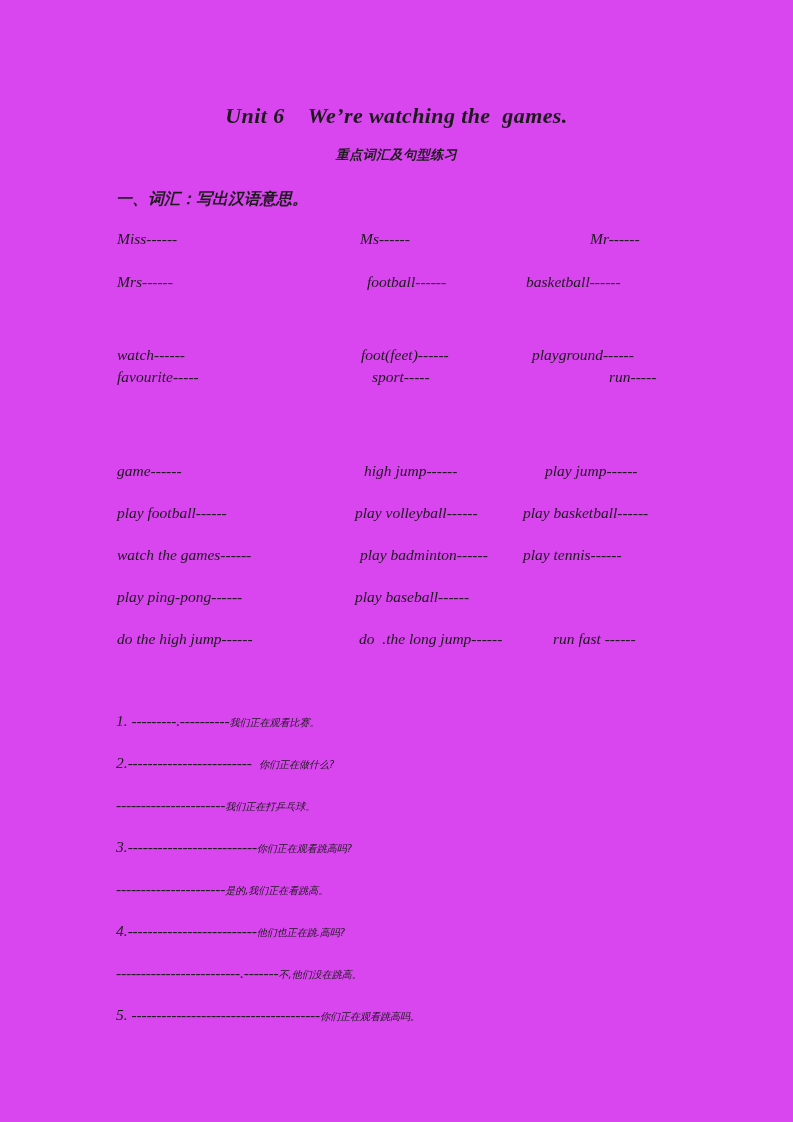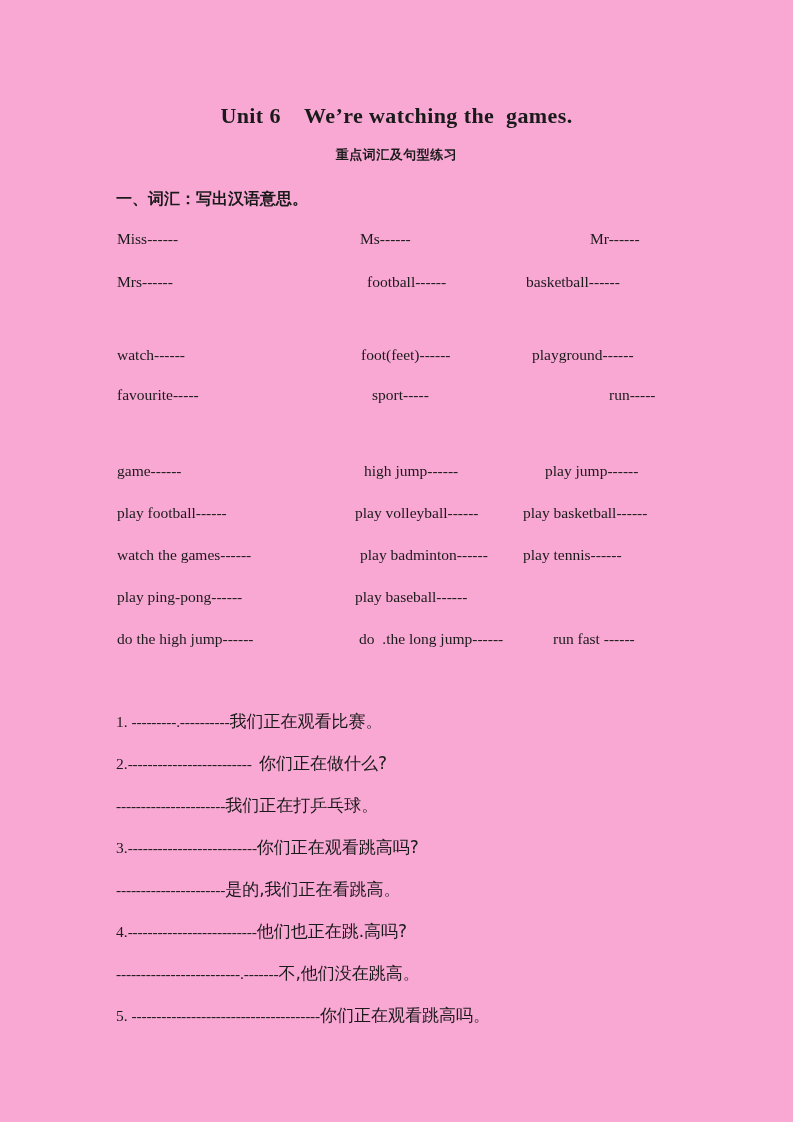--- a/index.html
+++ b/index.html
@@ -12,21 +12,22 @@
     width: 793px;
     height: 1122px;
     position: relative;
     font-family: "Liberation Serif", "DejaVu Serif", serif;
     color: #1a1a1a;
     overflow: hidden;
   }
   .page {
     position: absolute;
     inset: 0;
-    background: #f9a8d4;
+    background: #d946ef;
+    font-style: italic;
   }
 
   
   .title-en {
     position: absolute;
     left: 0;
     right: 0;
     top: 103px;
     text-align: center;
     font-size: 22px;
@@ -91,21 +92,21 @@
     left: 116px;
     font-size: 15.5px;
     white-space: pre;
     line-height: 22px;
   }
   .sentence-item .dashes {
     letter-spacing: -0.2px;
   }
   .sentence-item .cn {
     font-family: "DejaVu Sans", "Liberation Sans", sans-serif;
-    font-size: 17px;
+    font-size: 10px;
   }
 </style>
 </head>
 <body>
 
 <div class="page">
 
   <div class="title-en">Unit 6    We’re watching the  games.</div>
 
   <div class="title-cn">重点词汇及句型练习</div>
@@ -121,21 +122,21 @@
       <div class="vocab-row" style="top: 271px;">
         <div class="vocab-cell" style="left: 117px;">Mrs------</div>
         <div class="vocab-cell" style="left: 367px;">football------</div>
         <div class="vocab-cell" style="left: 526px;">basketball------</div>
       </div>
       <div class="vocab-row" style="top: 344px;">
         <div class="vocab-cell" style="left: 117px;">watch------</div>
         <div class="vocab-cell" style="left: 361px;">foot(feet)------</div>
         <div class="vocab-cell" style="left: 532px;">playground------</div>
       </div>
-      <div class="vocab-row" style="top: 384px; text-align: right;">
+      <div class="vocab-row" style="top: 366px; text-align: right;">
         <div class="vocab-cell" style="left: 117px;">favourite-----</div>
         <div class="vocab-cell" style="left: 372px;">sport-----</div>
         <div class="vocab-cell" style="left: 609px;">run-----</div>
       </div>
       <div class="vocab-row" style="top: 460px;">
         <div class="vocab-cell" style="left: 117px;">game------</div>
         <div class="vocab-cell" style="left: 364px;">high jump------</div>
         <div class="vocab-cell" style="left: 545px;">play jump------</div>
       </div>
       <div class="vocab-row" style="top: 502px;">

